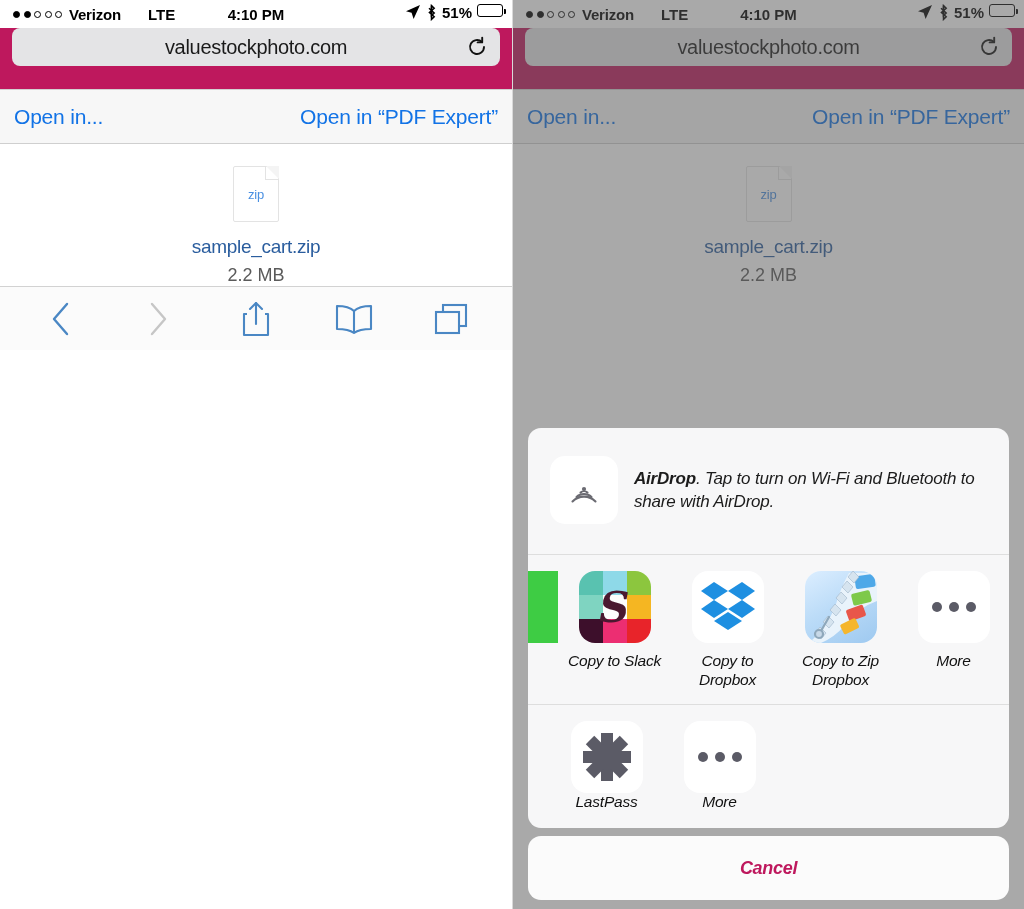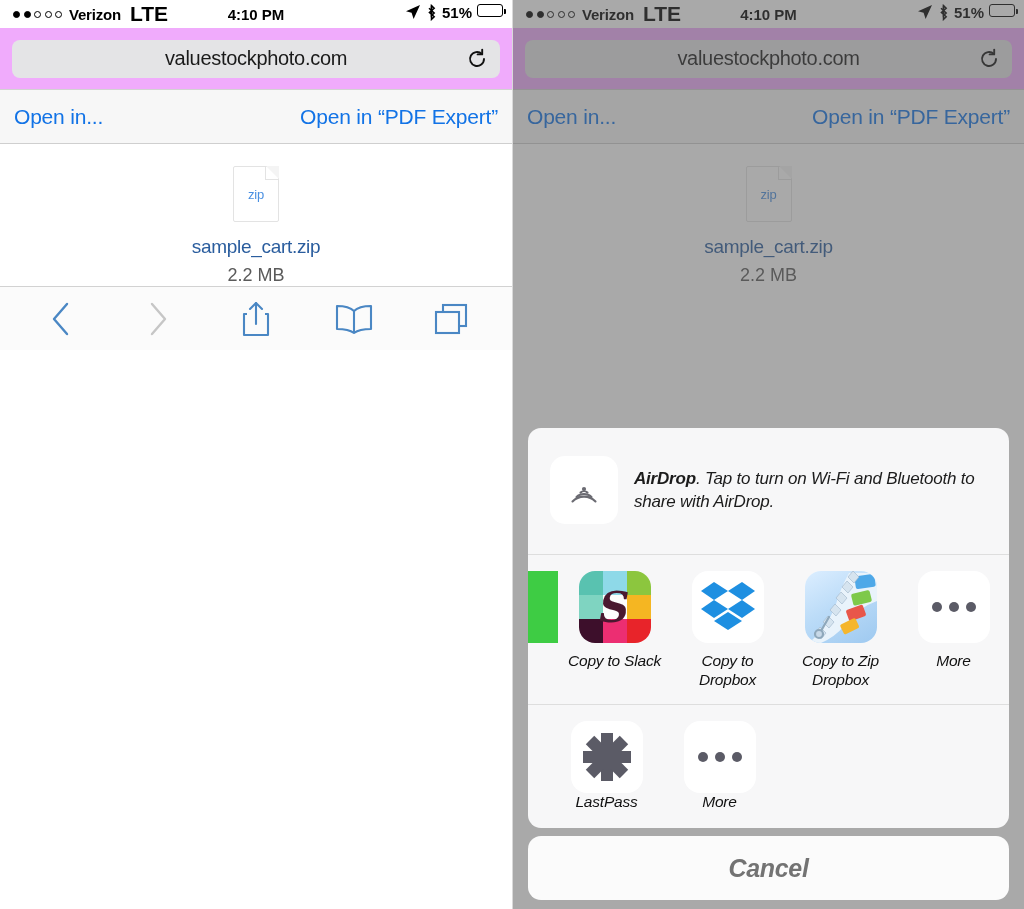--- a/index.html
+++ b/index.html
@@ -29,21 +29,21 @@
     padding: 0 9px 0 13px;
     font-size: 15px; font-weight: bold; color: #000;
     background: #ffffff;
     position: relative;
   }
   .sb-left { display: flex; align-items: center; gap: 7px; }
   .dots { display: flex; align-items: center; gap: 3.5px; }
   .dot { width: 7px; height: 7px; border-radius: 50%; border: 1.3px solid #000; }
   .dot.filled { background: #000; }
   .sb-carrier { font-size: 15px; font-weight: bold; letter-spacing: -0.2px;}
-  .sb-net { font-size: 21px; font-weight: bold; margin-left: 2px;}
+  .sb-net { font-size: 15px; font-weight: bold; margin-left: 20px;}
   .sb-time {
     position: absolute; left: 0; right: 0; text-align: center;
     font-size: 15px; font-weight: bold; pointer-events: none;
   }
   .sb-right {
     margin-left: auto; display: flex; gap: 5px;
     position: relative; z-index: 2;
   }
   .sb-pct { font-size: 15px; font-weight: bold; }
   .battery {
@@ -51,22 +51,22 @@
     position: relative; padding: 1.5px;
   }
   .battery::after {
     content: ""; position: absolute; right: -4px; top: 4px;
     width: 2.5px; height: 5px; background: #000; border-radius: 0 1px 1px 0;
   }
   .battery-fill { height: 100%; background: #000; border-radius: 1px; }
 
   
   .urlbar-wrap {
-    height: 62px; background: #f0abfc;
-    display: flex; align-items: center; padding: 0 12px;
+    height: 62px; background: #be185d;
+    display: flex; align-items: flex-start; padding: 0 12px;
     border-bottom: 1px solid #d2d2d2;
   }
   .urlbar {
     flex: 1; height: 38px; border-radius: 8px; background: #e4e4e6;
     display: flex; align-items: center; justify-content: center;
     position: relative;
   }
   .url-text { font-size: 20px; color: #1a1a1a; letter-spacing: -0.3px; }
   .reload-btn {
     position: absolute; right: 12px; top: 50%; transform: translateY(-50%);
@@ -190,21 +190,21 @@
   .action-label {
     margin-top: 0; font-size: 15.5px; line-height: 1.22; color: #121212;
     text-align: center; letter-spacing: -0.2px; width: 100px;
   }
 
   .cancel-card {
     background: #fbfbfb; border-radius: 13px;
     height: 64px; display: flex; align-items: center; justify-content: center;
   }
   .cancel-text {
-    font-size: 25px; color: #737373; font-weight: bold; letter-spacing: -0.3px;
+    font-size: 18px; color: #be185d; font-weight: bold; letter-spacing: -0.3px;
   }
 
   
   .slack-grid {
     width: 100%; height: 100%;
     display: grid; grid-template-columns: repeat(3, 1fr); grid-template-rows: repeat(3, 1fr);
     position: relative;
   }
   .slack-s {
     position: absolute; inset: 0; display: flex; align-items: center; justify-content: center;

